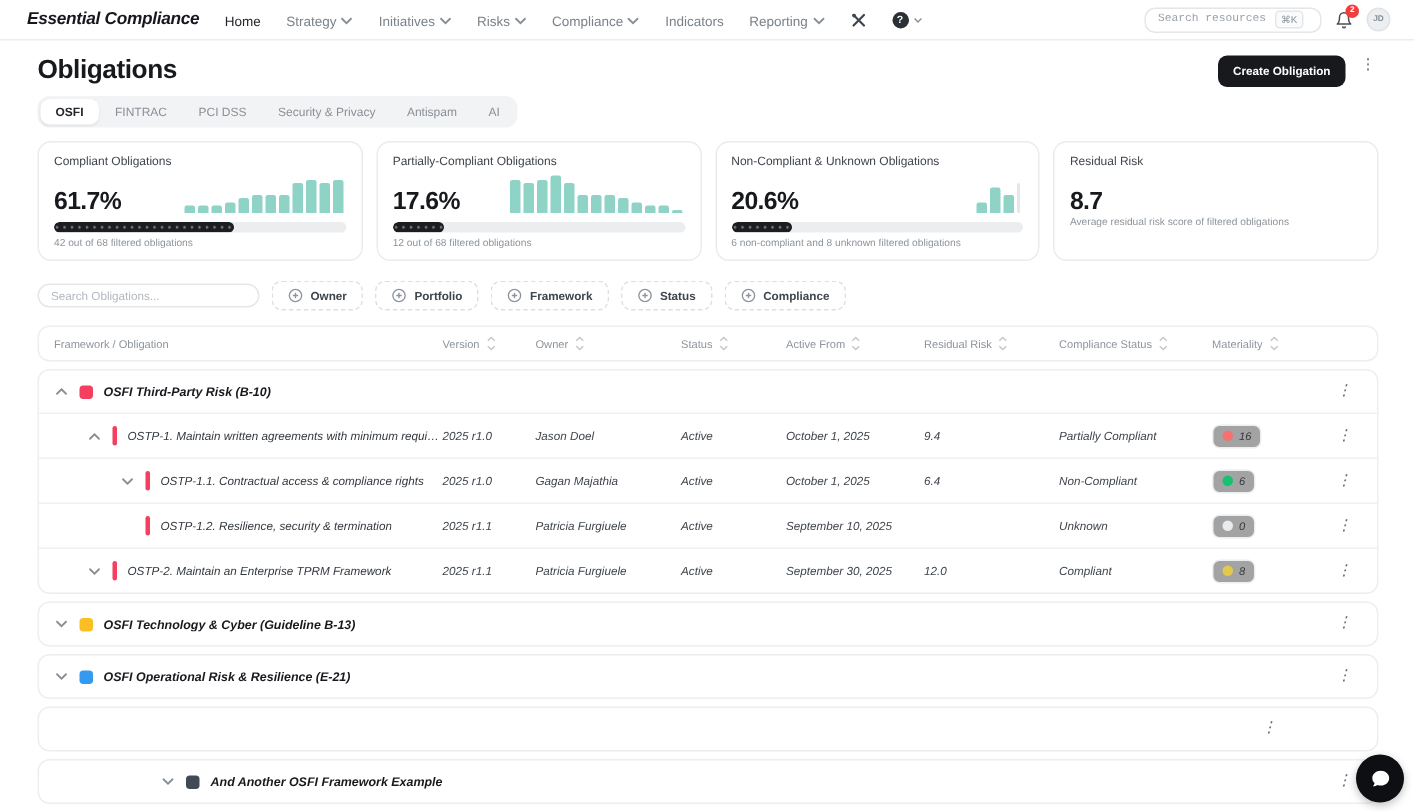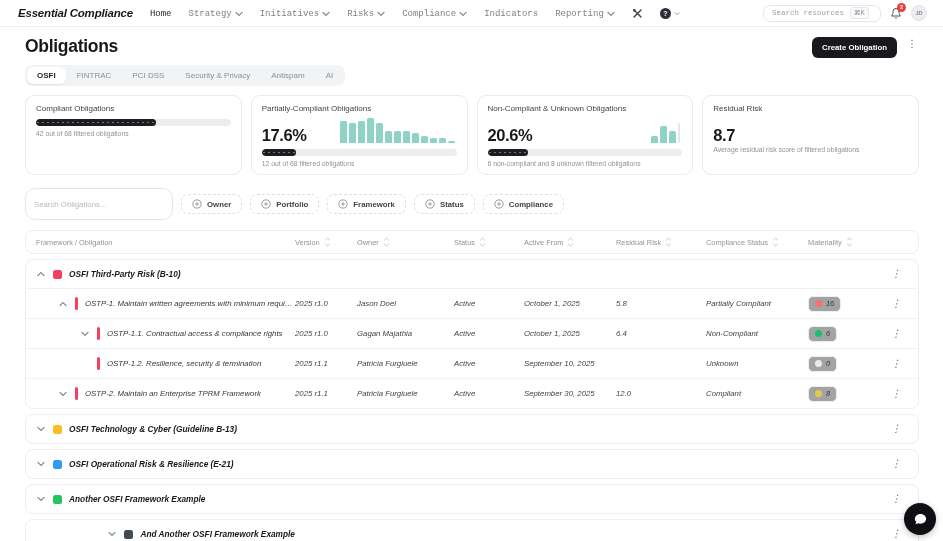--- a/index.html
+++ b/index.html
@@ -6,21 +6,21 @@
   html,body { background:#fff; }
   body { font-family:"Liberation Sans", sans-serif; color:#212529; }
   .app { width:943px; height:541px; position:relative; overflow:hidden; background:#fff; }
 
   
   nav { height:27px; display:flex; align-items:center; justify-content:space-between;
         padding:0 16px 0 18px; border-bottom:1px solid #ecedef; }
   .nav-left { display:flex; align-items:flex-end; gap:17px; }
   .brand { font-weight:800; font-style:italic; font-size:11.5px; letter-spacing:-.2px; color:#16181d; cursor:pointer; }
   .nav-items { display:flex; align-items:center; gap:17px; }
-  .nav-item { font-size:9px; color:#7b828a; display:inline-flex; align-items:center; gap:3px; cursor:pointer; white-space:nowrap;font-family:Liberation Mono, monospace; }
+  .nav-item { font-size:9px; color:#7b828a; display:inline-flex; align-items:center; gap:3px; cursor:pointer; white-space:nowrap; }
   .nav-item.active { color:#23262b; }
   .icon-btn { display:inline-flex; align-items:center; cursor:pointer; }
   .help-wrap { display:inline-flex; align-items:center; gap:3px; cursor:pointer; }
   .help-circle { width:11px; height:11px; border-radius:50%; background:#2b2f36; color:#fff; font-size:7px;
                  display:inline-flex; align-items:center; justify-content:center; font-weight:700; }
   .nav-right { display:flex; align-items:center; gap:9px; }
   .search-box { display:flex; align-items:center; gap:6px; border:1px solid #e4e6e9; border-radius:7px;
                 height:17px; padding:0 5px 0 8px; width:118px; background:#fff; }
   .search-box input { border:none; outline:none; font-size:7.5px; color:#495057; width:72px; background:transparent;
                       font-family:Liberation Mono, monospace;text-align:right; }
@@ -55,21 +55,21 @@
   .spark .bar { width:7px; border-radius:1.5px 1.5px 0 0; background:#8fd3c7; }
   .spark .cursor { width:2px; background:#e4e6e9; border-radius:1px; }
   .progress { height:7px; border-radius:4px; background:#ecedef; margin:6px 0 4px; overflow:hidden; }
   .progress .fill { height:100%; border-radius:4px; background:#1b1d21;
         background-image:radial-gradient(circle at 2px 3.5px, rgba(255,255,255,.4) .7px, transparent 1.1px);
         background-size:5px 7px; }
   .card-caption { font-size:6.8px; color:#8d949b; margin-top:3px; }
 
   
   .filters { display:flex; align-items:center; gap:8px; margin-top:13px; }
-  .obl-search { width:148px; height:32px; border:1px solid #e4e6e9; border-radius:10px; padding:0 8px; font-size:7.8px;
+  .obl-search { width:148px; height:16px; border:1px solid #e4e6e9; border-radius:10px; padding:0 8px; font-size:7.8px;
                 color:#495057; outline:none; font-family:"Liberation Sans", sans-serif; }
   .obl-search::placeholder { color:#b3b9bf; }
   .chip { display:inline-flex; align-items:center; gap:5px; border:1px dashed #dde0e3; border-radius:7px; height:20px;
           padding:0 10px; font-size:7.8px; font-weight:700; color:#3f454c; background:#fff; cursor:pointer; }
 
   
   .grid { display:grid; grid-template-columns:minmax(0,1fr) 62px 97px 70px 92px 90px 102px 76px 24px; align-items:center; }
   .thead { border:1px solid #eceef0; border-radius:8px; height:24px; padding:0 10px; margin-top:10px; color:#8d949b; font-size:7.4px; }
   .th { display:flex; align-items:center; gap:4px; cursor:pointer; }
   .tbody { margin-top:5px; display:flex; flex-direction:column; gap:5px; }
@@ -163,20 +163,37 @@
         <span class="tab">FINTRAC</span>
         <span class="tab">PCI DSS</span>
         <span class="tab">Security &amp; Privacy</span>
         <span class="tab">Antispam</span>
         <span class="tab">AI</span>
       </div>
 
     <div class="cards" id="cards">
         <div class="card">
           <div class="card-title">Compliant Obligations</div>
+          <div class="card-mid">
+            <div class="card-value">61.7%</div>
+            <div class="spark">
+              <div class="bar" style="height: 5px; background: rgb(143, 211, 199);"></div>
+              <div class="bar" style="height: 5px; background: rgb(143, 211, 199);"></div>
+              <div class="bar" style="height: 5px; background: rgb(143, 211, 199);"></div>
+              <div class="bar" style="height: 7.5px; background: rgb(143, 211, 199);"></div>
+              <div class="bar" style="height: 10px; background: rgb(143, 211, 199);"></div>
+              <div class="bar" style="height: 12.5px; background: rgb(143, 211, 199);"></div>
+              <div class="bar" style="height: 12.5px; background: rgb(143, 211, 199);"></div>
+              <div class="bar" style="height: 12.5px; background: rgb(143, 211, 199);"></div>
+              <div class="bar" style="height: 20px; background: rgb(143, 211, 199);"></div>
+              <div class="bar" style="height: 22.5px; background: rgb(143, 211, 199);"></div>
+              <div class="bar" style="height: 20px; background: rgb(143, 211, 199);"></div>
+              <div class="bar" style="height: 22.5px; background: rgb(143, 211, 199);"></div>
+            </div>
+          </div>
           <div class="progress">
             <div class="fill" style="width: 61.7%;"></div>
           </div>
           <div class="card-caption">42 out of 68 filtered obligations</div>
         </div>
         <div class="card">
           <div class="card-title">Partially-Compliant Obligations</div>
           <div class="card-mid">
             <div class="card-value">17.6%</div>
             <div class="spark">
@@ -304,21 +321,21 @@
                   <path d="M1 4.5l3-3 3 3" stroke="#868e96" stroke-width="1.2" fill="none" stroke-linecap="round"></path>
                 </svg>
               </span>
               <span class="vbar" style="background: rgb(244, 63, 94);"></span>
               <span class="oname">OSTP-1. Maintain written agreements with minimum required clauses</span>
             </div>
             <div>2025 r1.0</div>
             <div>Jason Doel</div>
             <div>Active</div>
             <div>October 1, 2025</div>
-            <div>5.8</div>
+            <div>9.4</div>
             <div>Partially Compliant</div>
             <div><span class="pill">
                 <span class="dot" style="background: rgb(248, 113, 113);"></span>
                 <span>16</span>
               </span></div>
             <div class="row-kebab"><span class="kebab">⋮</span></div>
           </div>
           <div class="grid trow">
             <div class="name-cell" style="padding-left: 44px;">
               <span class="caret">
@@ -419,29 +436,20 @@
             <div></div>
             <div></div>
             <div></div>
             <div></div>
             <div></div>
             <div class="row-kebab"><span class="kebab">⋮</span></div>
           </div>
         </div>
         <div class="gbox">
           <div class="grid trow group">
-            <div class="name-cell" style="padding-left: 0px;">
-              <span class="caret">
-                <svg width="8" height="6" viewBox="0 0 8 6">
-                  <path d="M1 1.5l3 3 3-3" stroke="#868e96" stroke-width="1.2" fill="none" stroke-linecap="round"></path>
-                </svg>
-              </span>
-              <span class="sq" style="background: rgb(34, 197, 94);"></span>
-              <span class="gname">Another OSFI Framework Example</span>
-            </div>
             <div></div>
             <div></div>
             <div></div>
             <div></div>
             <div></div>
             <div></div>
             <div></div>
             <div class="row-kebab"><span class="kebab">⋮</span></div>
           </div>
         </div>

